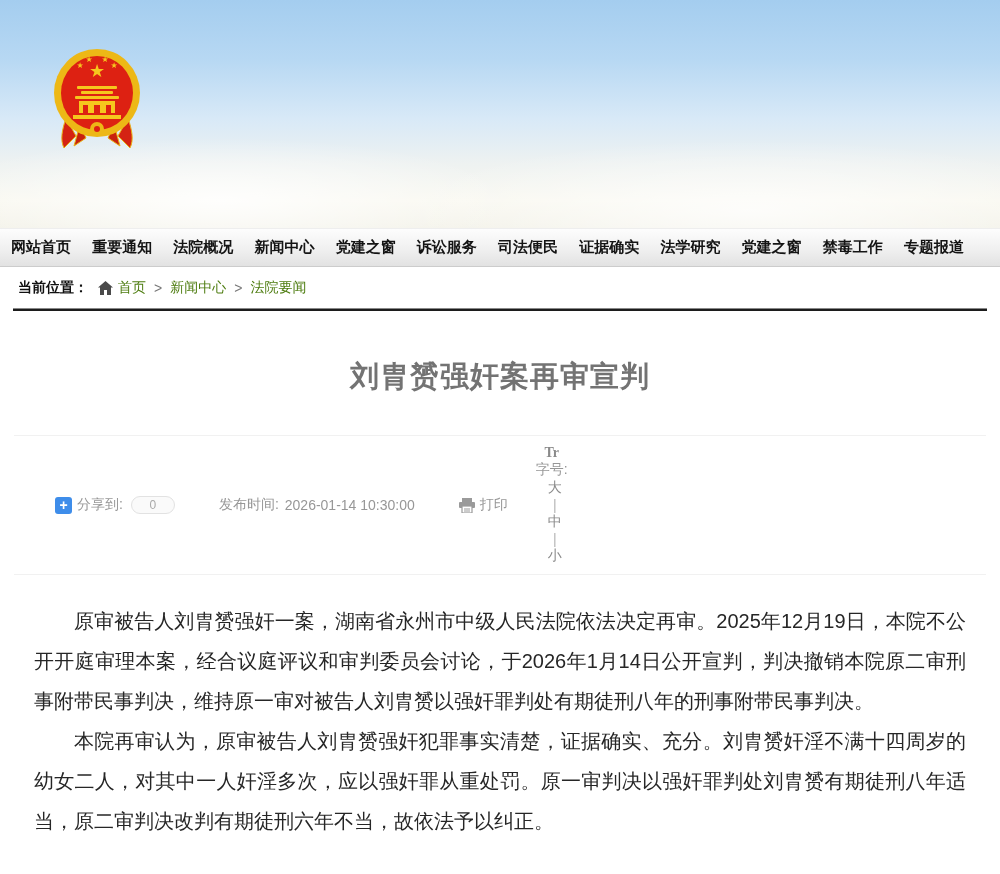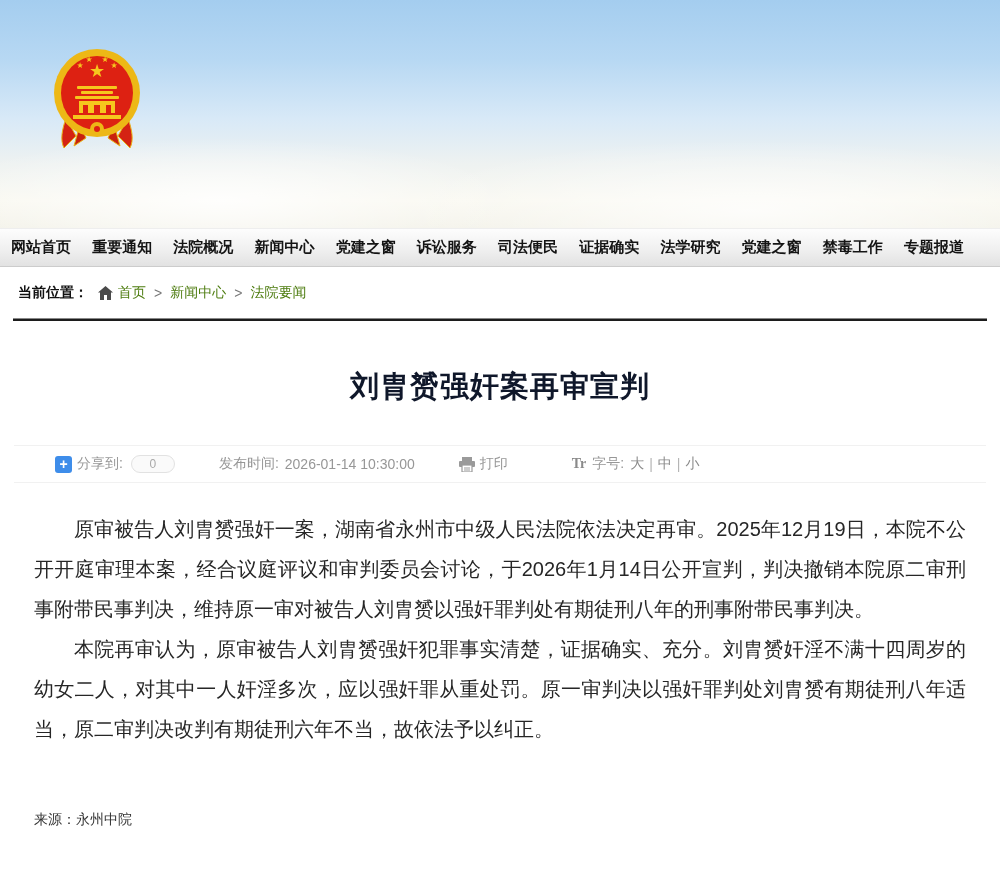--- a/index.html
+++ b/index.html
@@ -48,39 +48,39 @@
   .nav-item {
     font-size: 15px;
     font-weight: bold;
     color: #141414;
     text-decoration: none;
     white-space: nowrap;
     cursor: pointer;
   }
   
   .breadcrumb {
-    height: 51px;
+    height: 41px;
     display: flex;
     align-items: center;
     padding-left: 18px;
     font-size: 14px;
     color: #444;
     background: #fff;
   }
   .bc-label { font-weight: bold; color: #111; margin-right: 10px; }
   .home-icon { display: inline-flex; margin-right: 5px; }
   .bc-link { color: #4d7c0f; text-decoration: none; cursor: pointer; }
   .bc-sep { color: #777; margin: 0 8px; }
   .rule { height: 3px; background: #1c1c1c; margin: 0 13px; border-top: 1px solid #888; }
   
   .article-title {
     text-align: center;
     font-size: 29px;
     font-weight: bold;
-    color: #0f172a;
+    color: #737373;
     letter-spacing: 1px;
     margin-top: 46px;
   }
   .meta-wrap {
     margin: 38px 14px 0;
     border-top: 1px solid #f1f1f1;
     border-bottom: 1px solid #f1f1f1;
     padding: 9px 0 9px 41px;
   }
   .meta {
@@ -112,21 +112,21 @@
     background: #fafafa;
     border: 1px solid #e2e2e2;
     border-radius: 9px;
     color: #a9a9a9;
     font-size: 12px;
     text-align: center;
   }
   .g-pub { margin-left: 44px; }
   .g-print { margin-left: 44px; cursor: pointer; }
   .g-print svg { margin-right: 5px; }
-  .g-size { margin-left: 64px; }
+  .g-size { margin-left: 28px; flex-direction: column; }
   .tr-icon {
     font-family: "Liberation Serif", "DejaVu Serif", serif;
     font-weight: bold;
     font-size: 14px;
     color: #8a8a8a;
     margin-right: 6px;
   }
   .size-link { color: #8a8a8a; text-decoration: none; cursor: pointer; }
   .pipe { color: #b5b5b5; margin: 0 5px; }
   .pub-label { margin-right: 6px; text-align: right; }

